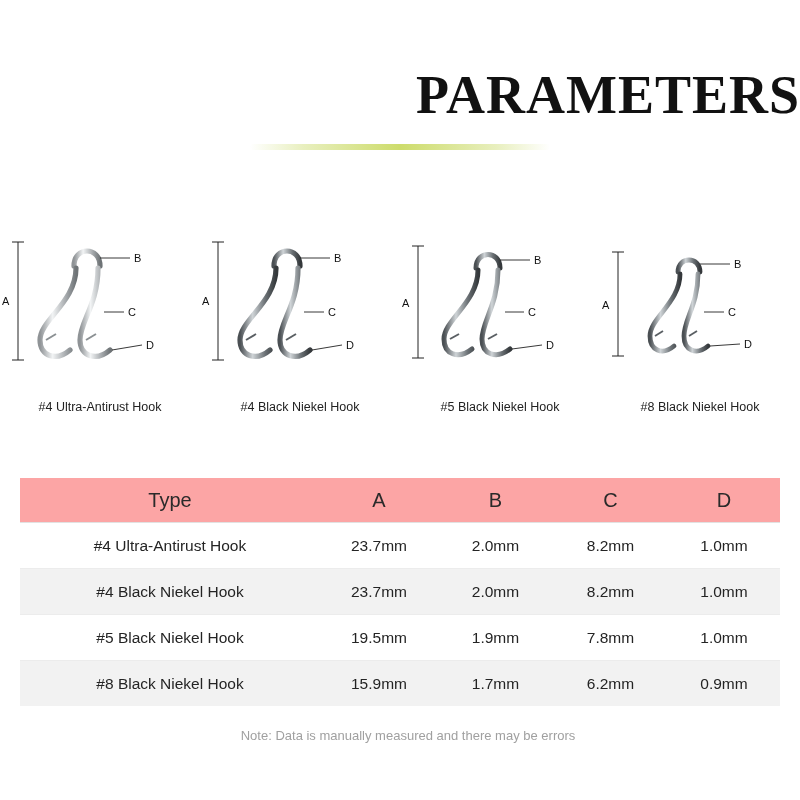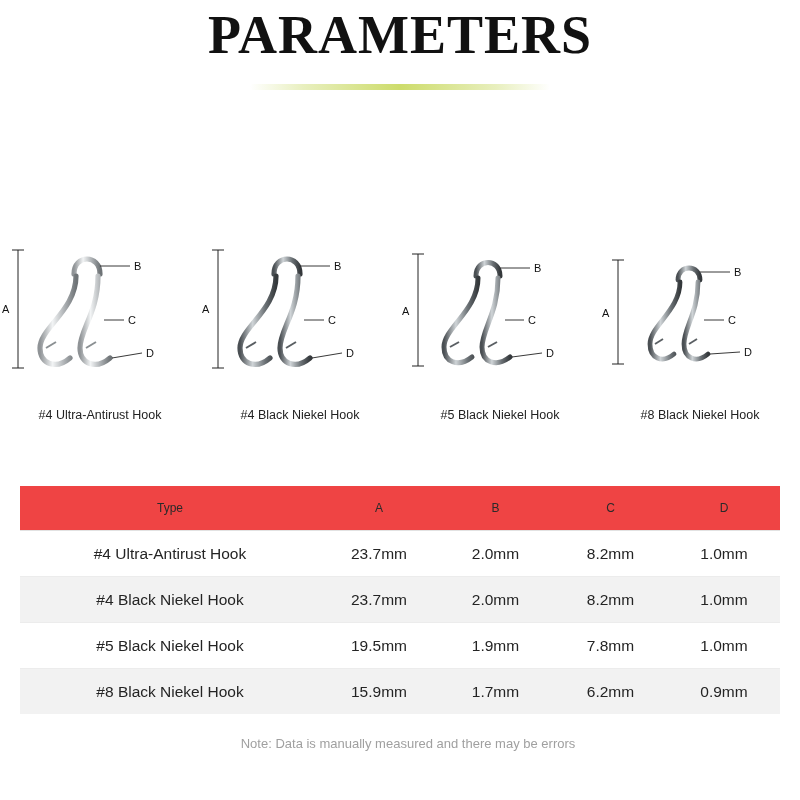--- a/index.html
+++ b/index.html
@@ -16,27 +16,28 @@
     overflow: hidden;
   }
   .page {
     width: 800px;
     height: 800px;
     position: relative;
   }
 
   
   .title {
-    text-align: center;
+    text-align: right;
     font-family: "Liberation Serif", serif;
     font-weight: bold;
     font-size: 54px;
     letter-spacing: 1px;
     color: #111111;
-    margin: 8px;
+    margin: 0;
+    padding-top: 68px;
     line-height: 1.0;
   }
   .title-rule {
     width: 300px;
     height: 6px;
     margin: 22px auto 0 auto;
     background: linear-gradient(to right, #ffffff 0%, #e8efbe 18%, #cddc6b 50%, #e8efbe 82%, #ffffff 100%);
     border-radius: 3px;
   }
 
@@ -88,22 +89,22 @@
   table.params th, table.params td {
     text-align: center;
     font-weight: normal;
     font-size: 15.5px;
     color: #242424;
     padding: 0;
     height: 45px;
     vertical-align: middle;
   }
   table.params thead th {
-    background: #ef4444;
-    font-size: 12px;
+    background: #fca5a5;
+    font-size: 20px;
     color: #2a2a2a;
     height: 44px;
     border-bottom: 1px solid #e2e2e2;
   }
   table.params tbody tr.odd td {
     background: #ffffff;
   }
   table.params tbody tr.even td {
     background: #f2f2f2;
   }

